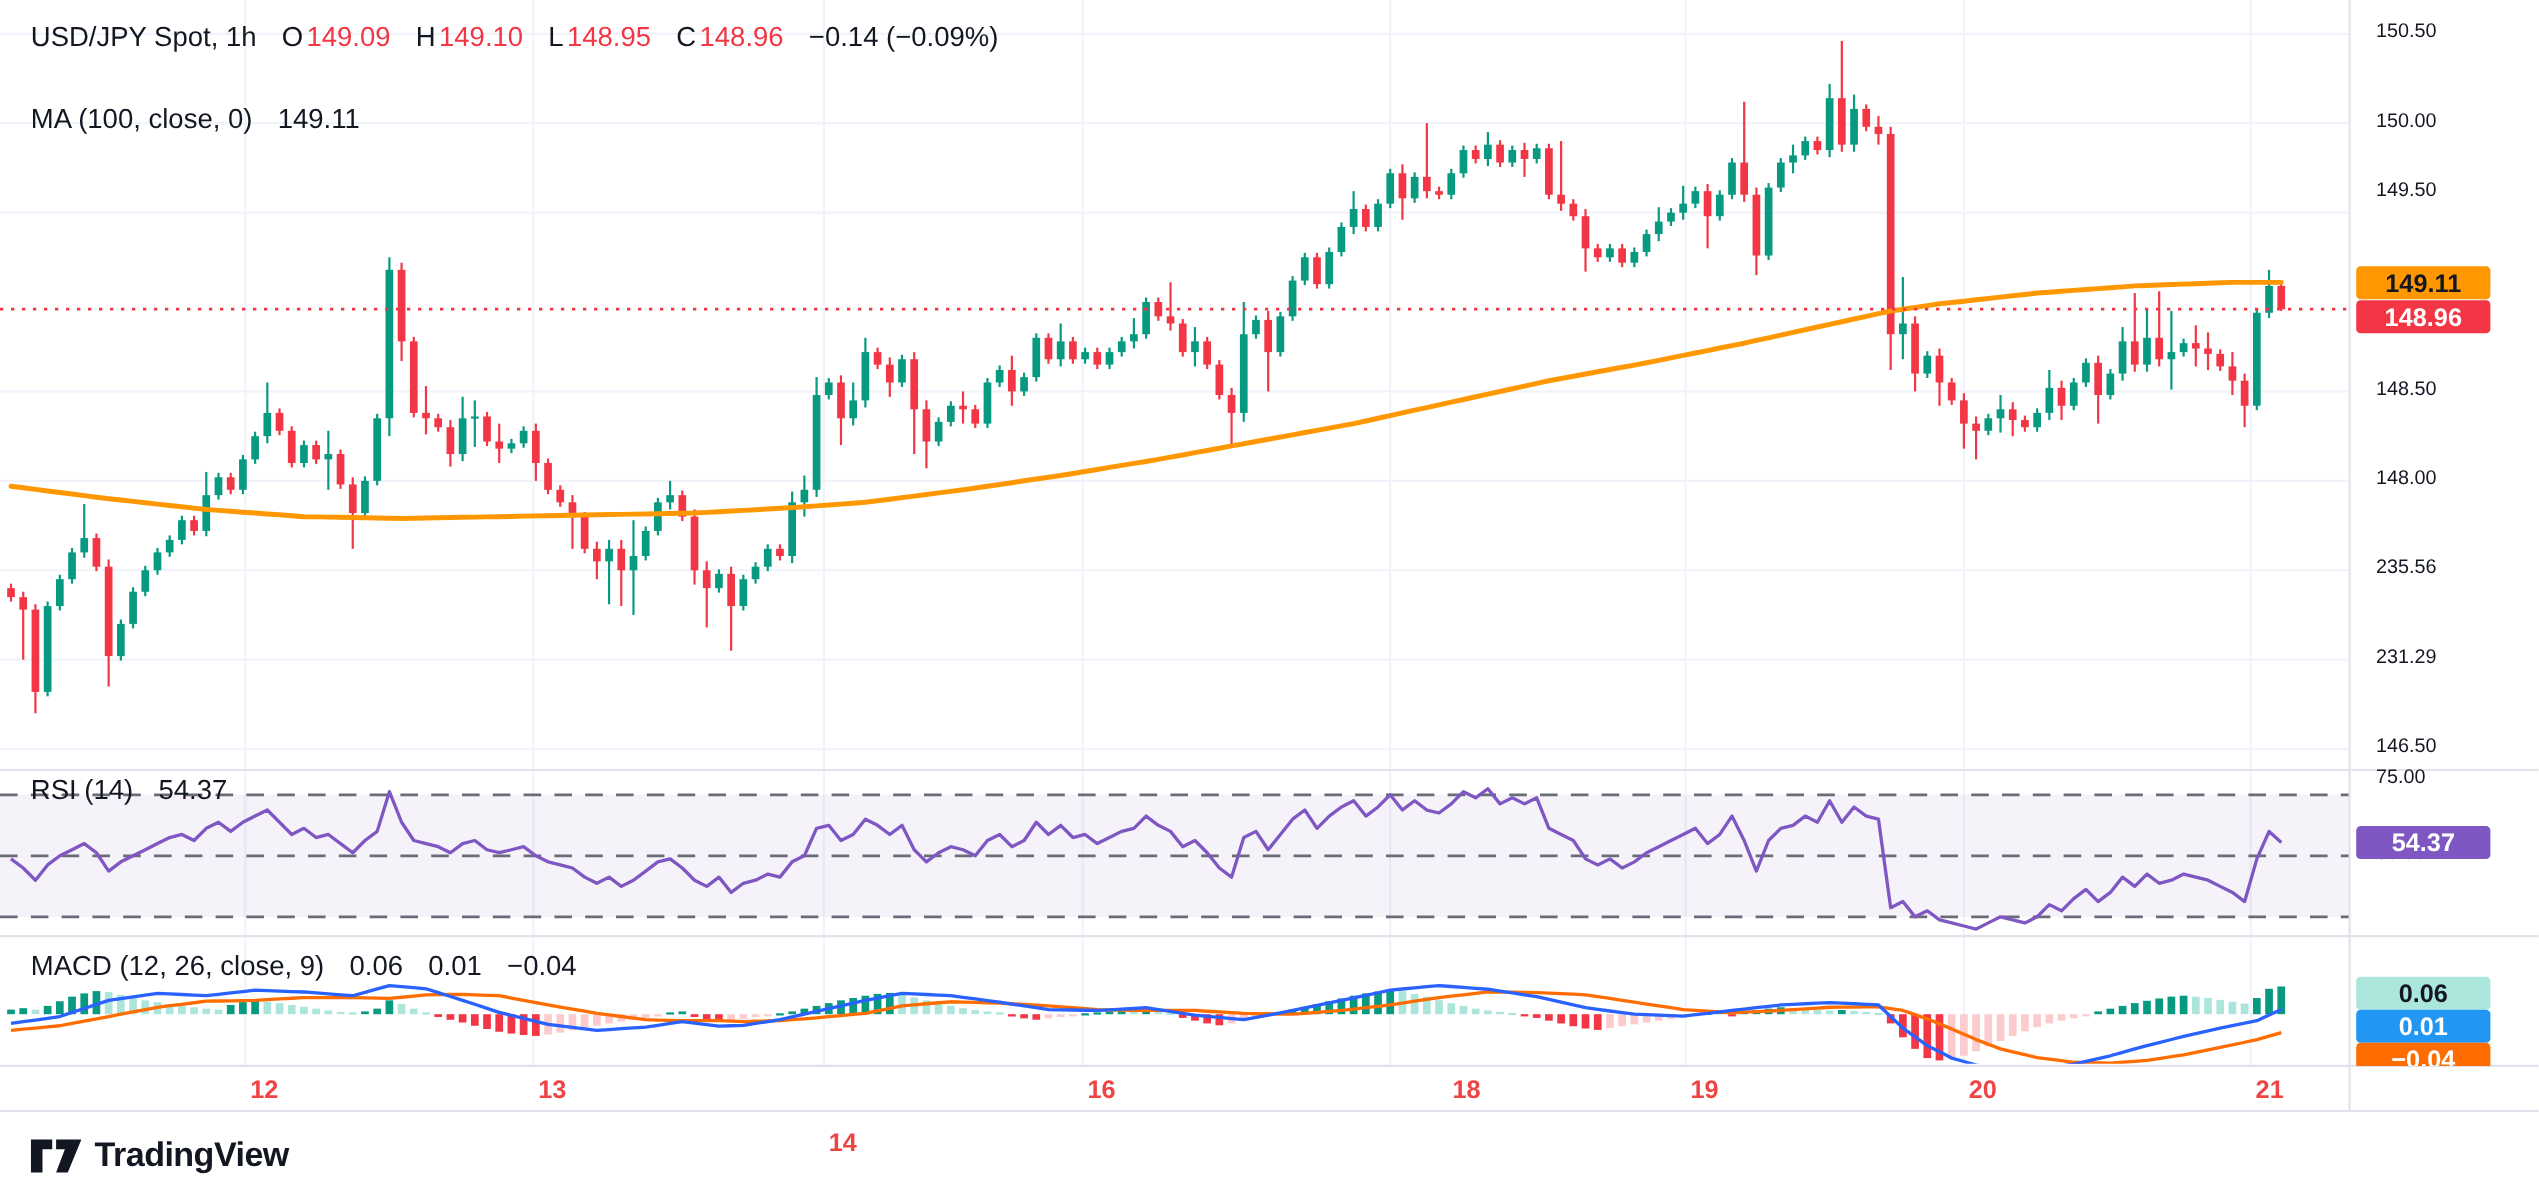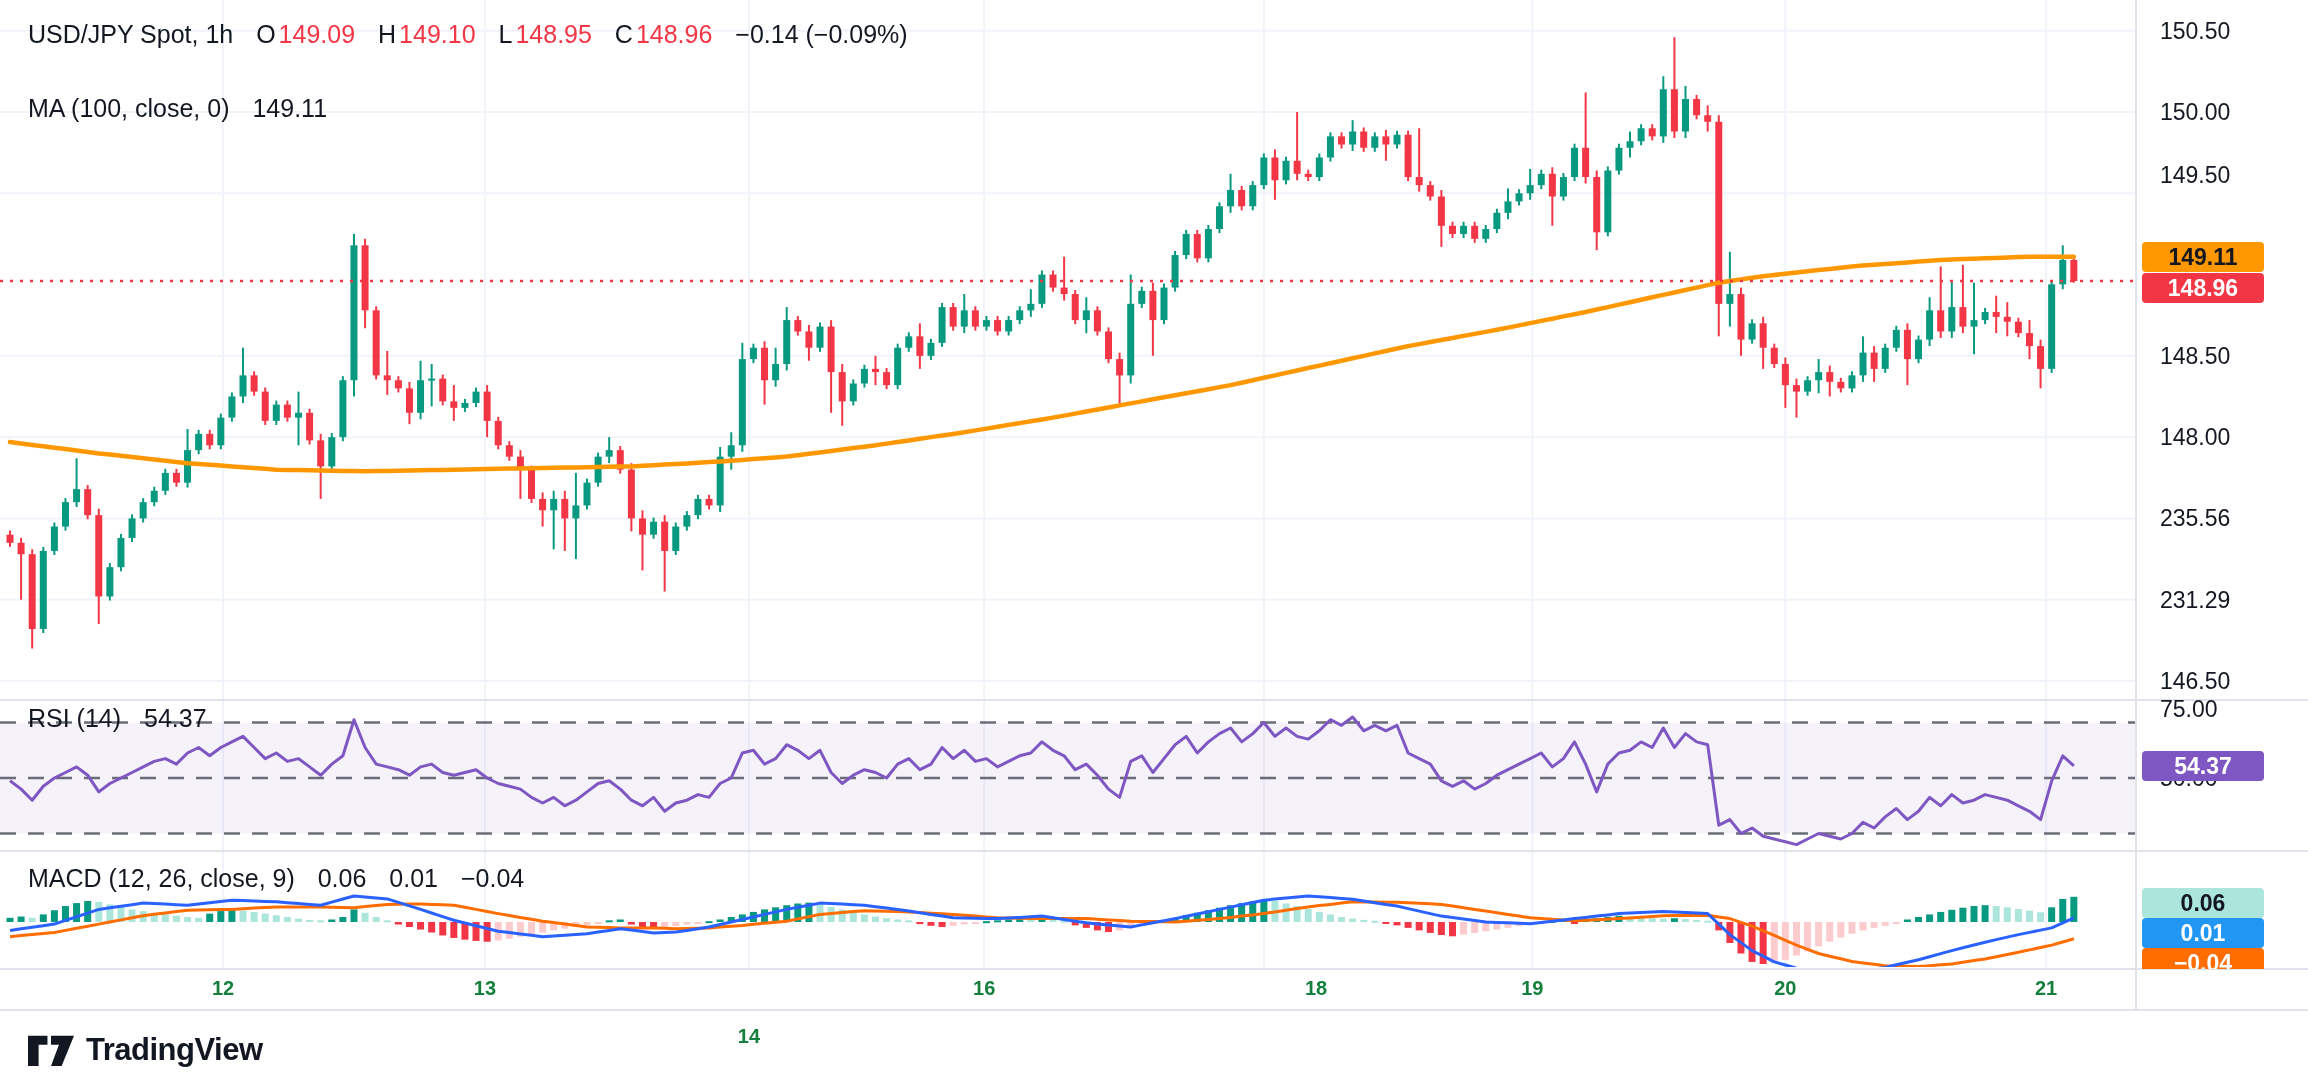--- a/index.html
+++ b/index.html
@@ -8,22 +8,22 @@
   #chart-svg{position:absolute;left:0;top:0;}
   .legend{position:absolute;left:28px;white-space:nowrap;font-size:25px;color:#131722;z-index:5;}
   .legend .k{margin-left:16px;color:#131722;}
   .legend .v{margin-left:3px;}
   .red{color:#f23645;}
   .orange{color:#ff9800;}
   .purple{color:#7e57c2;}
   .paleteal{color:#ace5dc;}
   .blue{color:#2962ff;}
   .sigorange{color:#ff6d00;}
-  .axis-label{position:absolute;left:2160px;width:140px;font-size:23px;color:#131722;z-index:3;}
-  .time-label{position:absolute;font-size:20px;font-weight:600;color:#15803d;text-align:center;width:60px;z-index:3;}
+  .axis-label{position:absolute;left:2160px;width:140px;font-size:18px;color:#131722;z-index:3;}
+  .time-label{position:absolute;font-size:23px;font-weight:600;color:#ef4444;text-align:right;width:60px;z-index:3;}
   .badge{position:absolute;left:2142px;width:122px;height:30px;border-radius:4px;font-size:23px;font-weight:700;
     text-align:center;line-height:30px;z-index:6;}
   .badge.ma{background:#ff9800;color:#131722;}
   .badge.price{background:#f23645;color:#fff;}
   .badge.rsi{background:#7e57c2;color:#fff;}
   .badge.hist{background:#ace5dc;color:#131722;}
   .badge.macd{background:#2196f3;color:#fff;}
   .badge.signal{background:#ff6d00;color:#fff;}
   #macd-badge-clip{position:absolute;left:0;top:851px;width:2308px;height:118px;overflow:hidden;z-index:6;}
   #macd-badge-clip .badge{position:absolute;left:2142px;}

